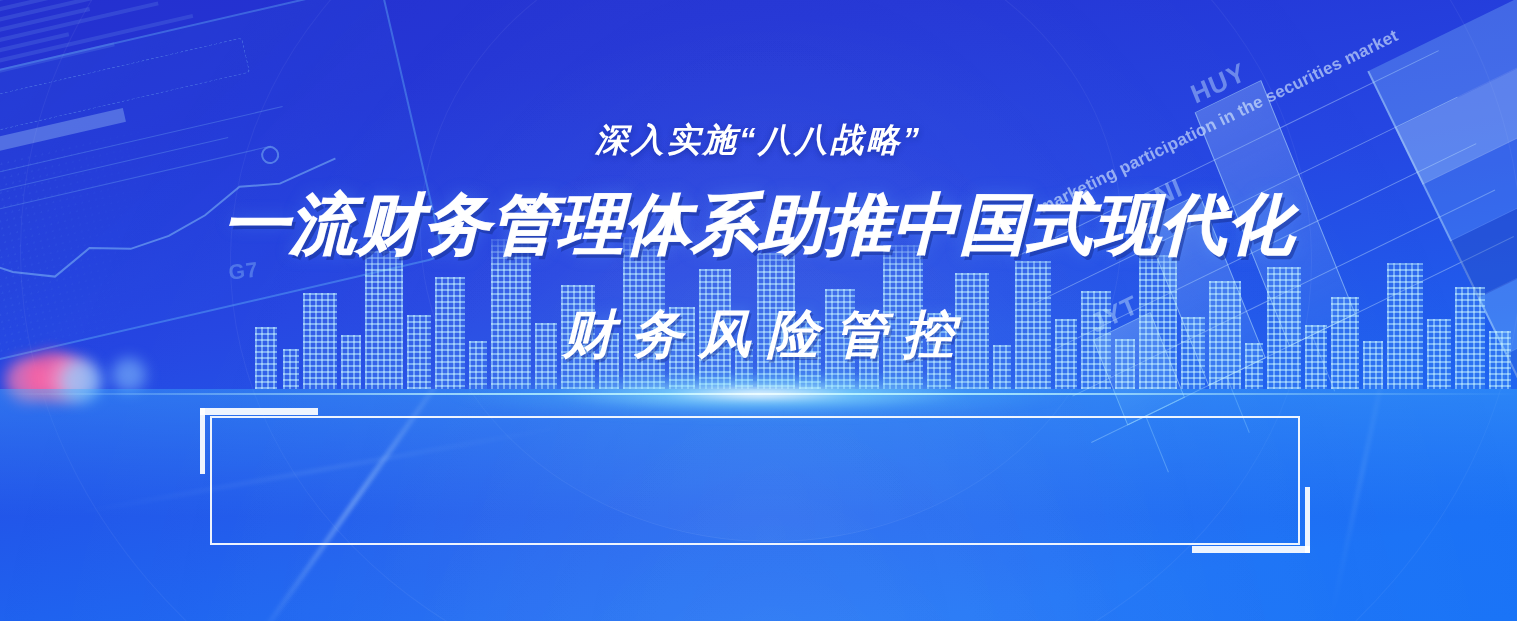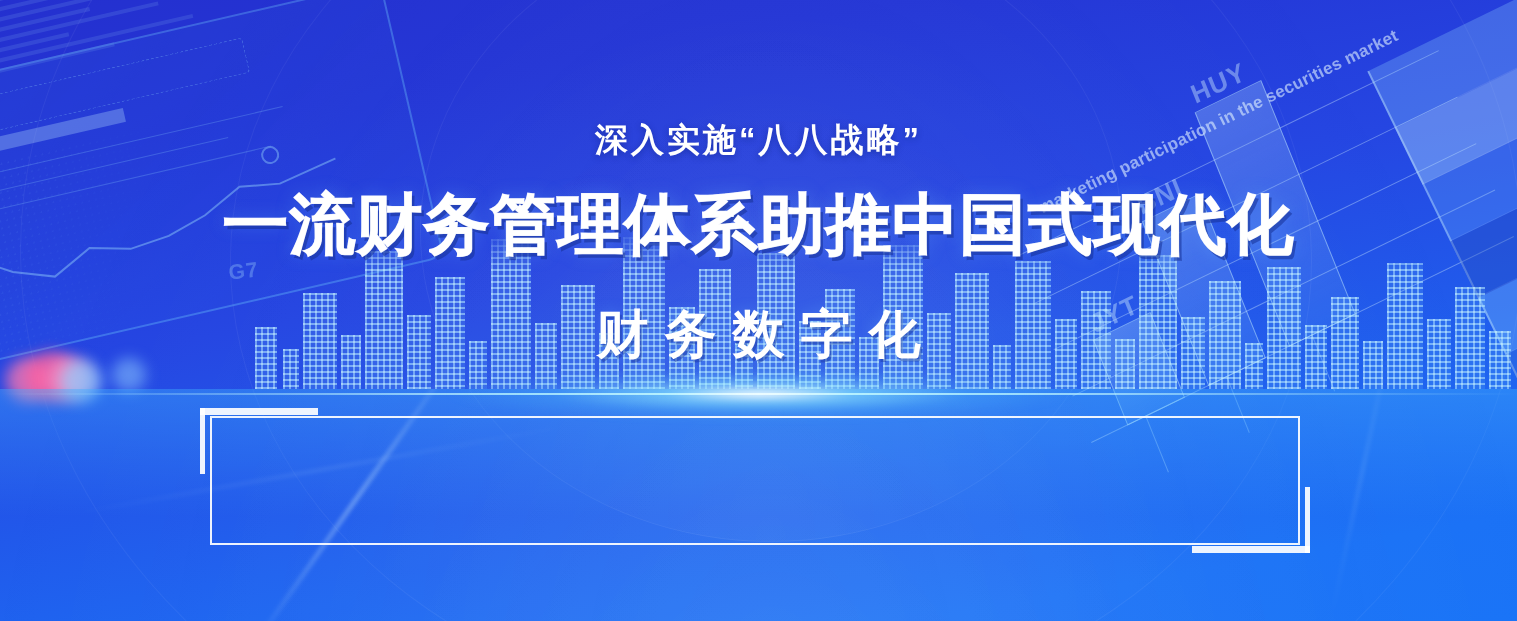--- a/index.html
+++ b/index.html
@@ -82,21 +82,21 @@
     width:620px;height:54px;
     background:radial-gradient(ellipse at center,rgba(255,255,255,.95) 0%,rgba(150,240,255,.55) 22%,rgba(90,200,255,.18) 48%,rgba(60,170,255,0) 72%);
     filter:blur(3px);}
   .lowerglow{position:absolute;left:0;right:0;bottom:0;height:232px;
     background:linear-gradient(180deg,rgba(60,175,255,.42),rgba(30,120,250,0) 55%);}
 
   
   .streak{position:absolute;background:linear-gradient(90deg,rgba(255,255,255,0),rgba(215,245,255,.55),rgba(255,255,255,0));filter:blur(2px);}
 
   
-  #content{position:absolute;inset:0;}
+  #content{position:absolute;inset:0;font-style:italic;}
 
   .eyebrow{position:absolute;left:0;right:0;top:118px;text-align:center;
     font-size:33px;font-weight:700;color:#ffffff;letter-spacing:3px;
     text-shadow:0 2px 6px rgba(10,30,120,.45);}
 
   .headline{position:absolute;left:0;right:0;top:186px;text-align:center;
     font-size:66px;line-height:1.16;font-weight:700;color:#ffffff;letter-spacing:1px;
     text-shadow:3px 4px 0 rgba(22,48,150,.55),0 0 18px rgba(120,200,255,.30);
     -webkit-text-stroke:1px rgba(255,255,255,.9);}
 
@@ -245,21 +245,21 @@
     <div class="streak" style="left:60px;bottom:150px;width:520px;height:2px;transform:rotate(-10deg);opacity:.35;"></div>
     <div class="streak" style="left:1330px;bottom:0px;width:300px;height:2px;transform:rotate(-78deg);transform-origin:0 0;opacity:.4;"></div>
   </div>
 
   <div id="content">
 
     <div class="eyebrow">深入实施“八八战略”</div>
 
     <div class="headline">一流财务管理体系助推中国式现代化</div>
 
-    <div class="subline">财务数字化</div>
+    <div class="subline">财务风险管控</div>
 
     <div class="framewrap">
       <div class="frame-inner"></div>
       <div class="frame-tl"></div>
       <div class="frame-tl2"></div>
       <div class="frame-br"></div>
       <div class="frame-br2"></div>
     </div>
 
   </div>

